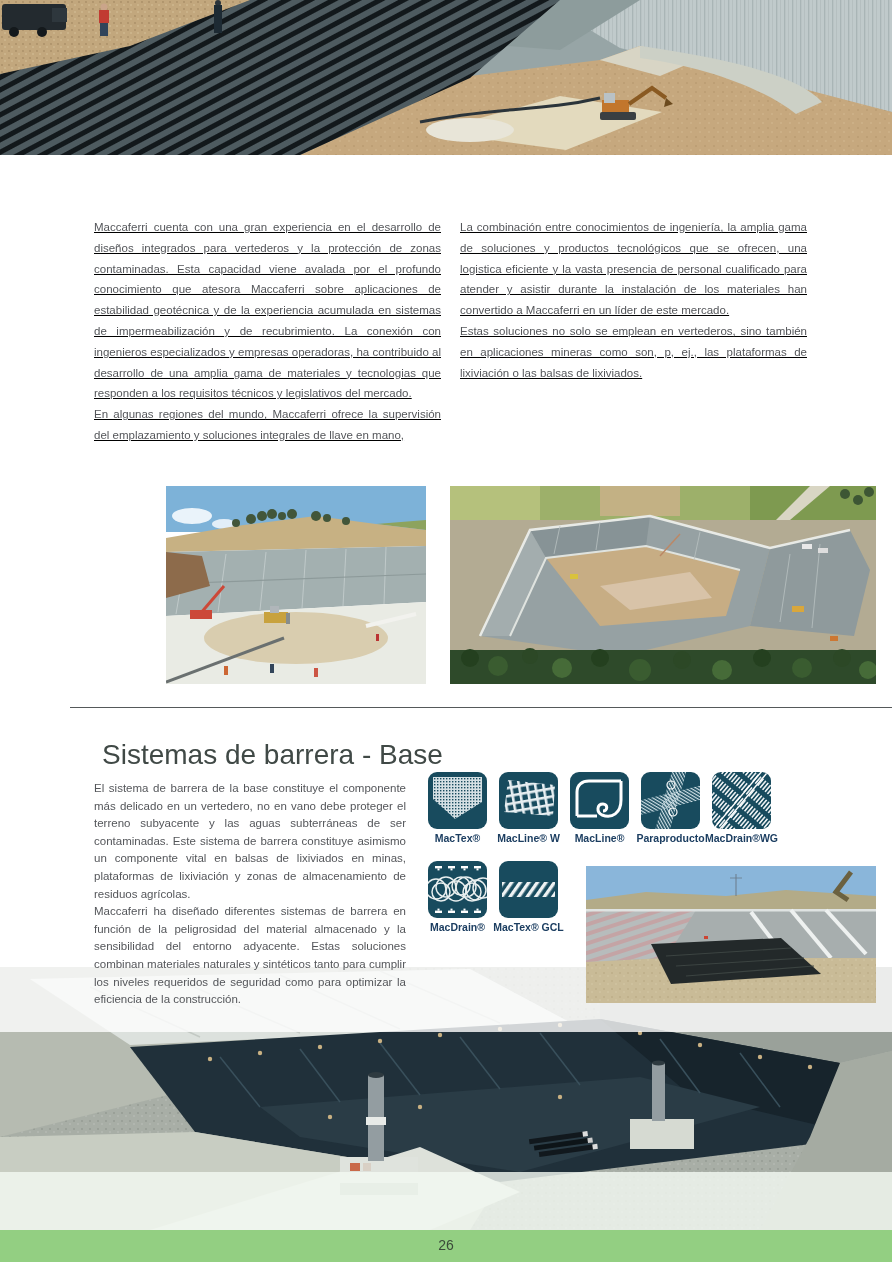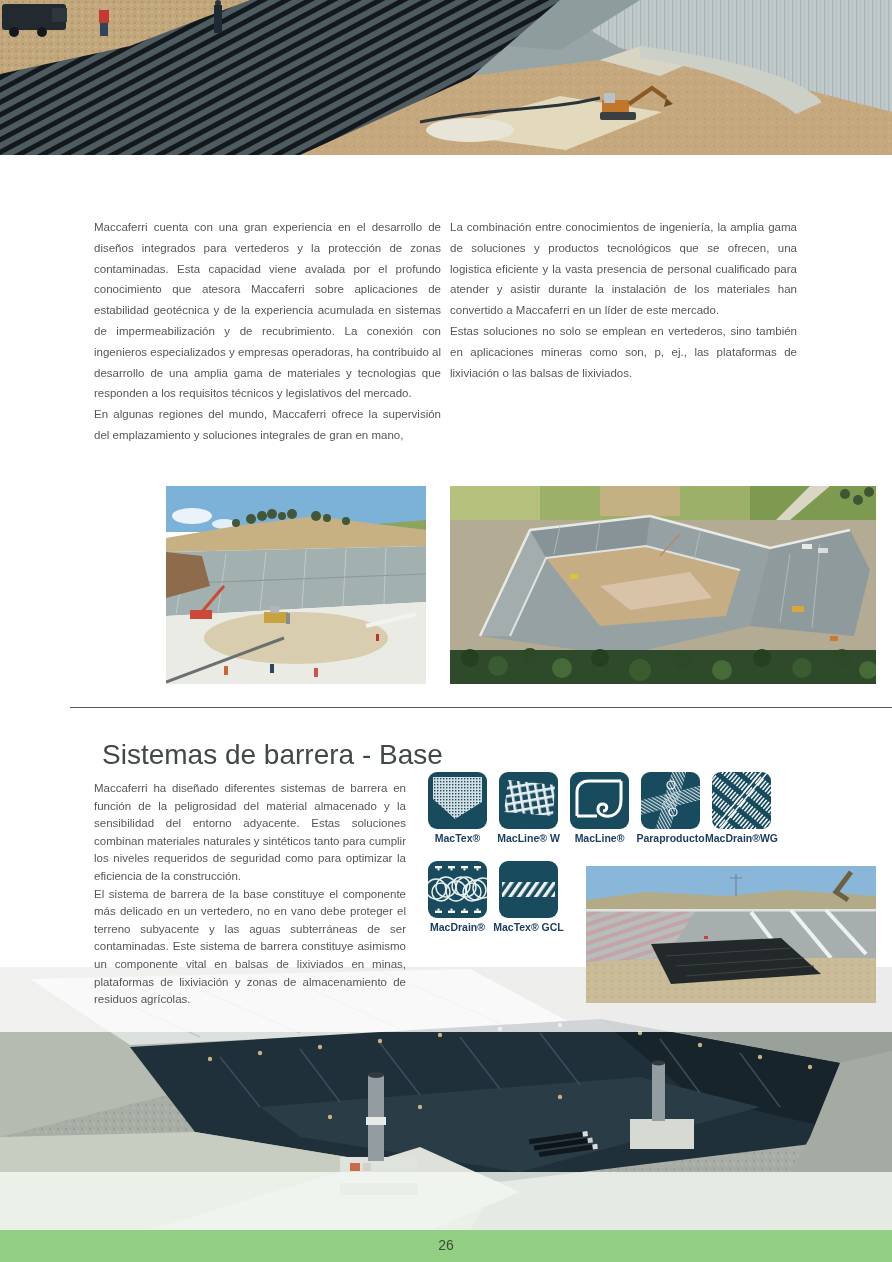--- a/index.html
+++ b/index.html
@@ -1,20 +1,20 @@
 <!DOCTYPE html>
 <html><head>
 <meta charset="utf-8">
 <style>
   html,body{margin:0;padding:0;background:#e8e8e8;}
   .page{position:relative;width:892px;height:1262px;margin:0 auto;background:#ffffff;overflow:hidden;
         font-family:"Liberation Sans",sans-serif;}
   svg{display:block;}
   
-  .intro{position:absolute;left:94px;top:217px;width:713px;display:flex;gap:9px;z-index:2;}
+  .intro{position:absolute;left:94px;top:217px;width:713px;display:flex;gap:19px;z-index:2;text-decoration:underline;}
   .intro .col{width:347px;font-size:11.5px;line-height:20.8px;color:#54565a;text-align:justify;}
   .intro .col p{margin:0;}
   
   .photo-mid-left{position:absolute;left:166px;top:486px;width:260px;height:198px;z-index:1;}
   .photo-mid-right{position:absolute;left:450px;top:486px;width:426px;height:198px;z-index:1;}
   
   .divider{position:absolute;left:70px;top:707px;width:822px;height:1px;background:#55595a;z-index:2;}
   .section-title{position:absolute;left:102px;top:720px;font-size:28px;font-weight:400;color:#404946;z-index:2;}
   .section-body{position:absolute;left:94px;top:780px;width:312px;font-size:11.5px;line-height:17.6px;
                 color:#54565a;text-align:justify;z-index:3;}
@@ -89,21 +89,21 @@
     <rect x="600" y="112" width="36" height="8" rx="2" fill="#3a3f42"></rect>
     <rect x="602" y="100" width="27" height="12" fill="#c2762c"></rect>
     <rect x="604" y="93" width="11" height="10" fill="#b9c2c6"></rect>
     <path d="M629,104 L652,88 L666,98" stroke="#8a5a22" stroke-width="4" fill="none"></path>
     <path d="M666,98 l7,6 l-9,3 z" fill="#6b4a1e"></path>
   </svg>
 
   <div class="intro">
     <div class="col">
       <p>Maccaferri cuenta con una gran experiencia en el desarrollo de diseños integrados para vertederos y la protección de zonas contaminadas. Esta capacidad viene avalada por el profundo conocimiento que atesora Maccaferri sobre aplicaciones de estabilidad geotécnica y de la experiencia acumulada en sistemas de impermeabilización y de recubrimiento. La conexión con ingenieros especializados y empresas operadoras, ha contribuido al desarrollo de una amplia gama de materiales y tecnologias que responden a los requisitos técnicos y legislativos del mercado.</p>
-      <p>En algunas regiones del mundo, Maccaferri ofrece la supervisión del emplazamiento y soluciones integrales de gran en mano,</p>
+      <p>En algunas regiones del mundo, Maccaferri ofrece la supervisión del emplazamiento y soluciones integrales de llave en mano,</p>
     </div>
     <div class="col">
       <p>La combinación entre conocimientos de ingeniería, la amplia gama de soluciones y productos tecnológicos que se ofrecen, una logistica eficiente y la vasta presencia de personal cualificado para atender y asistir durante la instalación de los materiales han convertido a Maccaferri en un líder de este mercado.</p>
       <p>Estas soluciones no solo se emplean en vertederos, sino también en aplicaciones mineras como son, p, ej., las plataformas de lixiviación o las balsas de lixiviados.</p>
     </div>
   </div>
 
   <svg class="photo-mid-left" viewBox="0 0 260 198" preserveAspectRatio="none">
     <rect width="260" height="46" fill="#7db2d8"></rect>
     <ellipse cx="26" cy="30" rx="20" ry="8" fill="#eaf3fa"></ellipse>
@@ -193,22 +193,22 @@
     <rect x="342" y="120" width="12" height="6" fill="#d9a73c"></rect>
     <rect x="352" y="58" width="10" height="5" fill="#e8e8e8"></rect>
     <rect x="368" y="62" width="10" height="5" fill="#dddddd"></rect>
     <rect x="380" y="150" width="8" height="5" fill="#cc7733"></rect>
     <rect x="120" y="88" width="8" height="5" fill="#d9c23c"></rect>
   </svg>
 
   <div class="divider"></div>
   <h1 class="section-title">Sistemas de barrera - Base</h1>
   <div class="section-body">
+    <p>El sistema de barrera de la base constituye el componente más delicado en un vertedero, no en vano debe proteger el terreno subyacente y las aguas subterráneas de ser contaminadas. Este sistema de barrera constituye asimismo un componente vital en balsas de lixiviados en minas, plataformas de lixiviación y zonas de almacenamiento de residuos agrícolas.</p>
     <p>Maccaferri ha diseñado diferentes sistemas de barrera en función de la peligrosidad del material almacenado y la sensibilidad del entorno adyacente. Estas soluciones combinan materiales naturales y sintéticos tanto para cumplir los niveles requeridos de seguridad como para optimizar la eficiencia de la construcción.</p>
-    <p>El sistema de barrera de la base constituye el componente más delicado en un vertedero, no en vano debe proteger el terreno subyacente y las aguas subterráneas de ser contaminadas. Este sistema de barrera constituye asimismo un componente vital en balsas de lixiviados en minas, plataformas de lixiviación y zonas de almacenamiento de residuos agrícolas.</p>
   </div>
 
   <div class="products">
     <div class="prow">
 
       <div class="pcell">
         <svg class="tile" viewBox="0 0 59 57">
           <defs>
             <pattern id="t1d" width="3" height="3" patternUnits="userSpaceOnUse">
               <rect width="3" height="3" fill="#d5e0e4"></rect>

